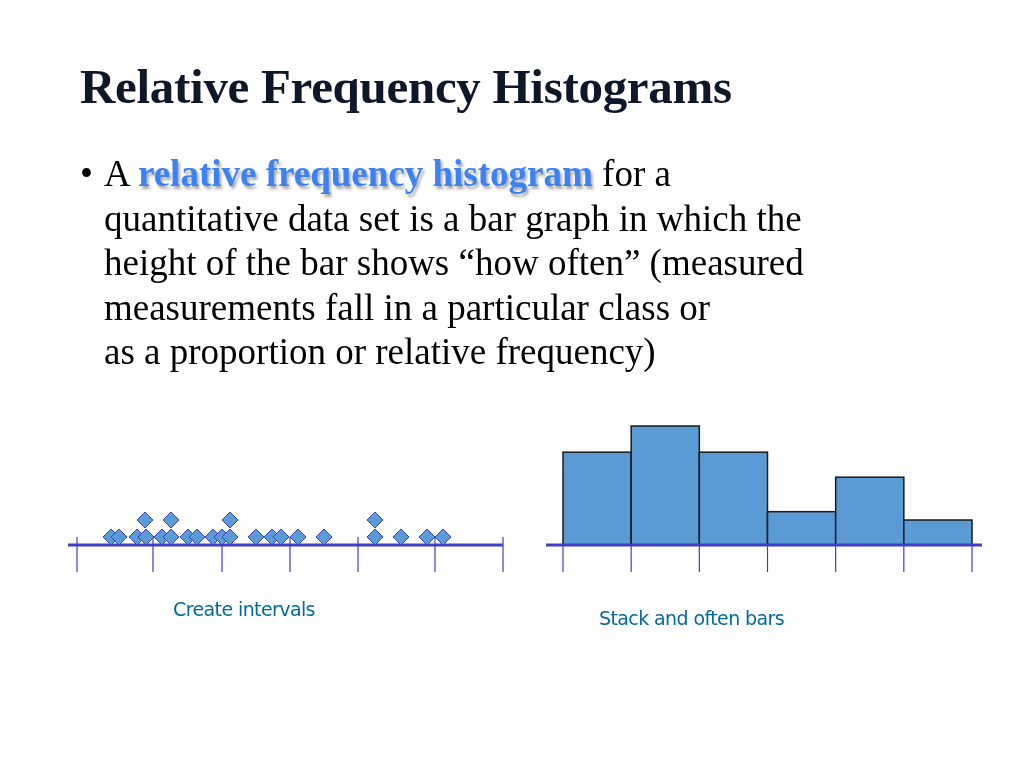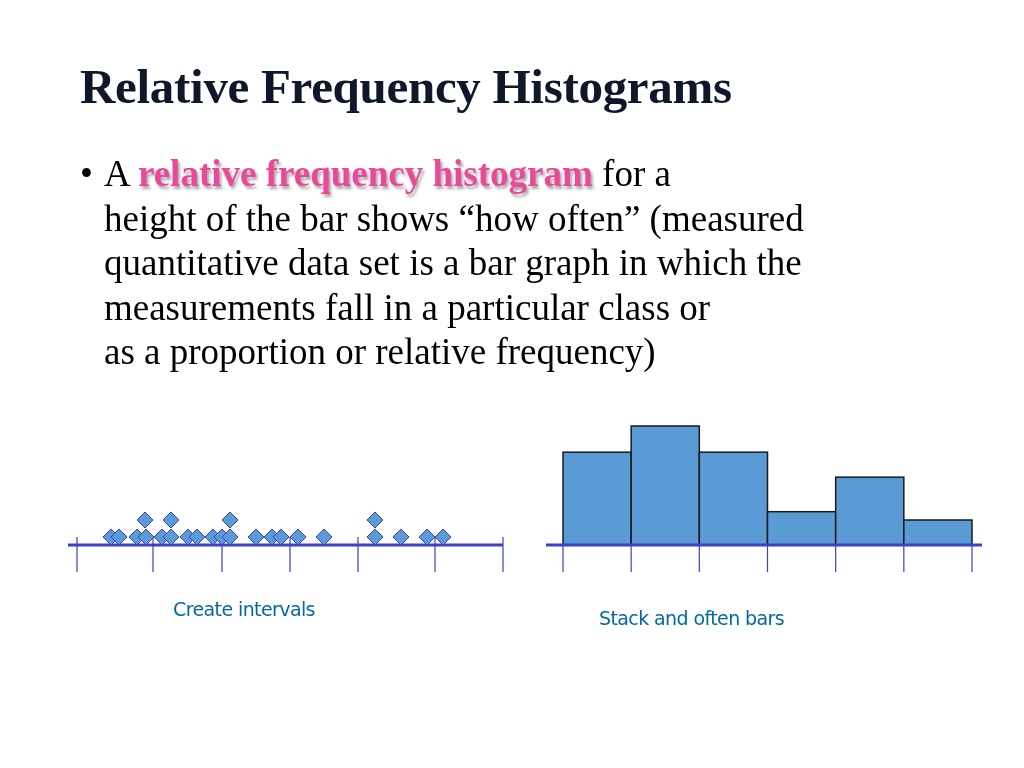--- a/index.html
+++ b/index.html
@@ -13,21 +13,21 @@
   .body-text {
     position: absolute; left: 80px; top: 152px; width: 920px;
     font-family: "Liberation Serif", "DejaVu Serif", serif;
     font-size: 37px; line-height: 44.5px; color: #000;
   }
   .bullet-row { display: flex; }
   .bullet { width: 24px; flex: none; }
   .lines { flex: 1; }
   .line { white-space: nowrap; }
   .emph {
-    font-weight: bold; color: #ec4899;
+    font-weight: bold; color: #3b82f6;
     text-shadow: 2px 3px 3px rgba(0,0,0,0.35);
     text-align: right;
   }
   svg { position: absolute; left: 0; top: 0; }
   .caption {
     position: absolute;
     font-family: "DejaVu Sans", "Liberation Sans", sans-serif;
     font-weight: normal; font-size: 19px; color: #0369a1; white-space: nowrap;
     letter-spacing: -0.6px;
   }
@@ -35,22 +35,22 @@
 </head>
 <body>
 
 <div class="title">Relative Frequency Histograms</div>
 
 <div class="body-text">
   <div class="bullet-row">
     <span class="bullet">•</span>
     <div class="lines">
       <div class="line"><span>A </span><span class="emph">relative frequency histogram</span><span> for a</span></div>
+      <div class="line">quantitative data set is a bar graph in which the</div>
       <div class="line">height of the bar shows “how often” (measured</div>
-      <div class="line">quantitative data set is a bar graph in which the</div>
       <div class="line">measurements fall in a particular class or</div>
       <div class="line">as a proportion or relative frequency)</div>
     </div>
   </div>
 </div>
 
 <svg width="1024" height="768">
   <g id="dotplot">
       <line x1="68" y1="545" x2="503" y2="545" stroke="#3f3fc8" stroke-width="3"></line>
       <line x1="77" y1="537" x2="77" y2="572" stroke="#3f3fc8" stroke-width="1.2"></line>

